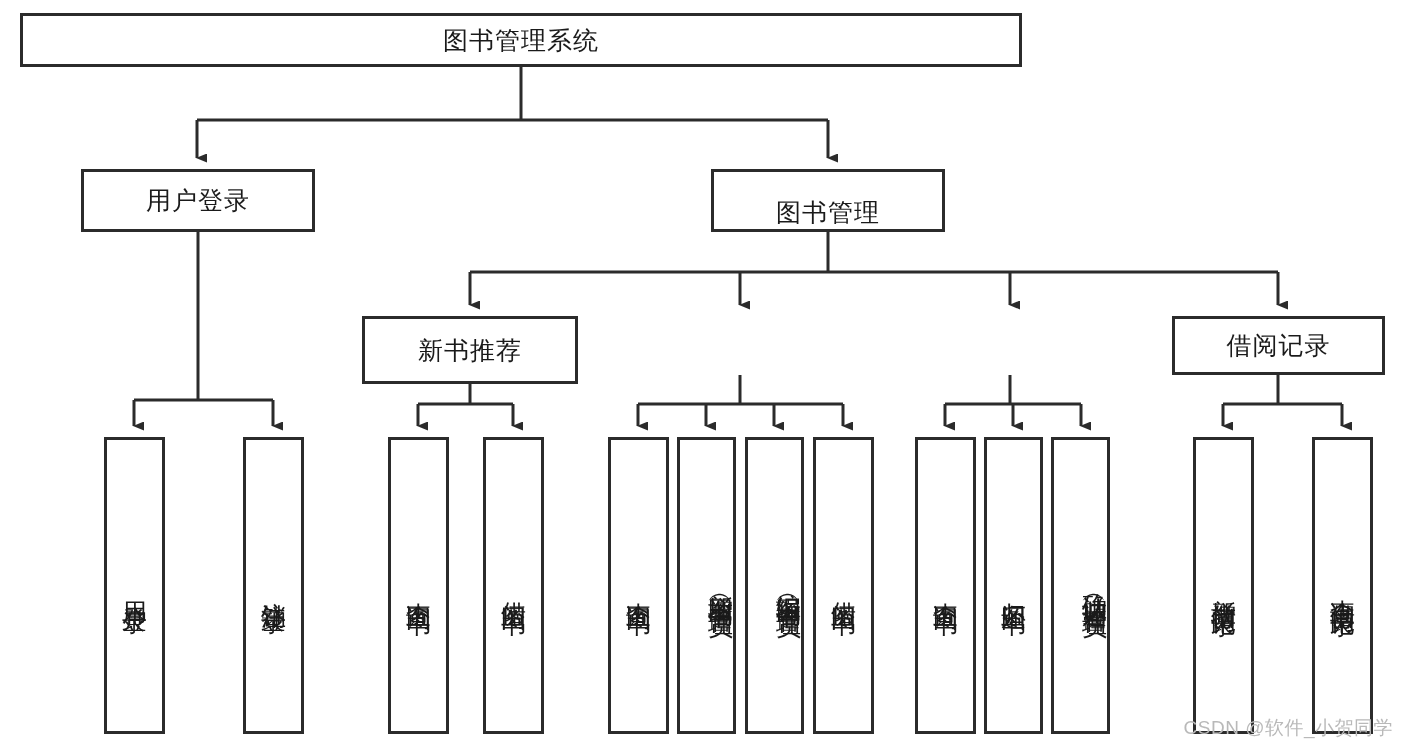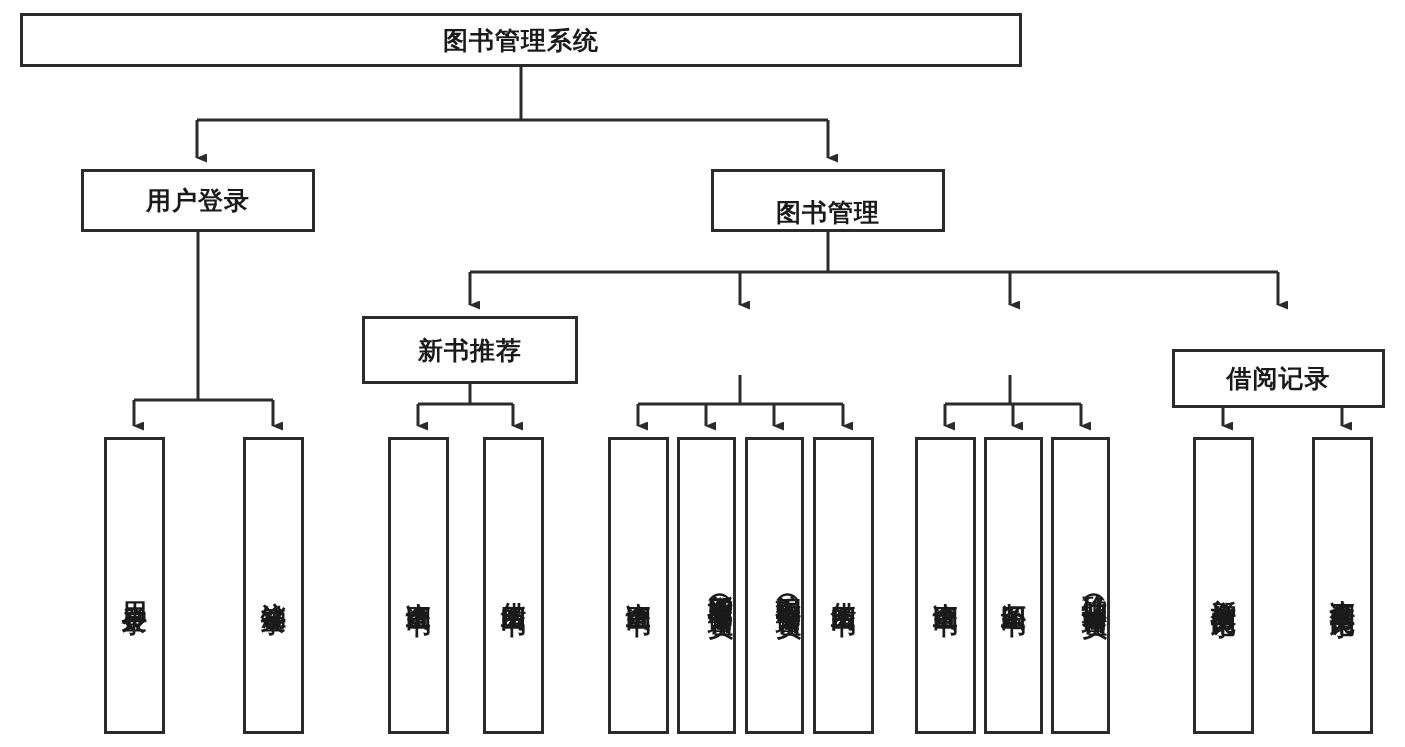--- a/index.html
+++ b/index.html
@@ -9,21 +9,20 @@
   }
   body {
     font-family: "Liberation Sans", "DejaVu Sans", sans-serif;
   }
   #canvas {
     position: relative;
     width: 1405px;
     height: 747px;
     background: #ffffff;
     overflow: hidden;
-    font-weight: bold;
   }
   svg.wires {
     position: absolute;
     left: 0;
     top: 0;
     width: 1405px;
     height: 747px;
     pointer-events: none;
   }
   .node {
@@ -130,21 +129,21 @@
   <div class="node h" style="left:81px; top:169px; width:234px; height:63px;">
     <span>用户登录</span>
   </div>
   <div class="node h" style="left:711px; top:169px; width:234px; height:63px;align-items:flex-end;">
     <span>图书管理</span>
   </div>
 
   <div class="node h" style="left:362px; top:316px; width:216px; height:68px;">
     <span>新书推荐</span>
   </div>
-  <div class="node h" style="left:1172px; top:316px; width:213px; height:59px;margin-top:33px;">
+  <div class="node h" style="left:1172px; top:316px; width:213px; height:59px;">
     <span>借阅记录</span>
   </div>
 
   <div class="node v mid" style="left:104px; top:437px; width:61px; height:297px;">
     <span>用户登录</span>
   </div>
   <div class="node v mid" style="left:243px; top:437px; width:61px; height:297px;">
     <span>注销登录</span>
   </div>
 
@@ -178,14 +177,15 @@
     <span>确认归还（管理员）</span>
   </div>
 
   <div class="node v mid" style="left:1193px; top:437px; width:61px; height:297px;">
     <span>新增借阅记录</span>
   </div>
   <div class="node v mid" style="left:1312px; top:437px; width:61px; height:297px;">
     <span>查询借阅记录</span>
   </div>
 
+  <div class="watermark">CSDN @软件_小贺同学</div>
 
 </div>
 
 </body></html>

